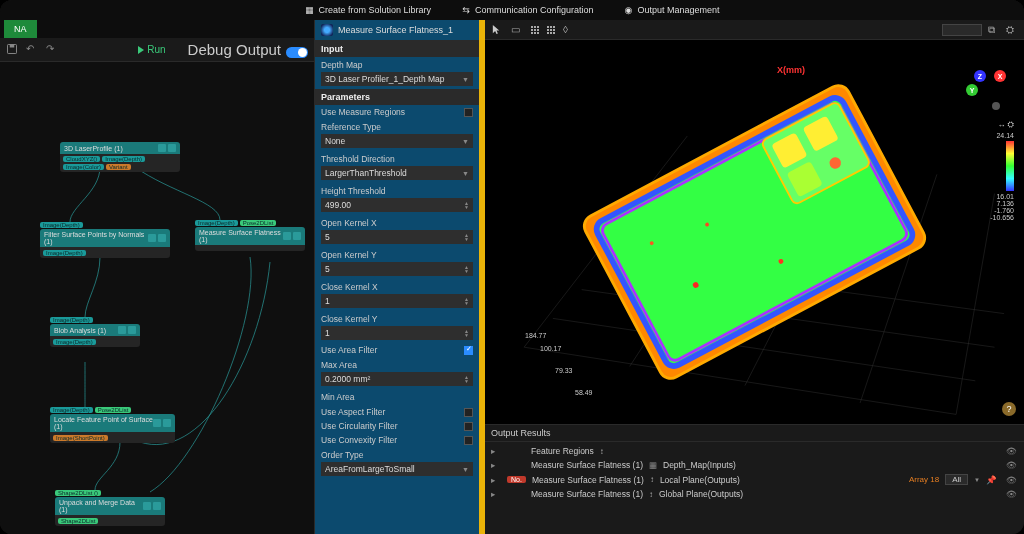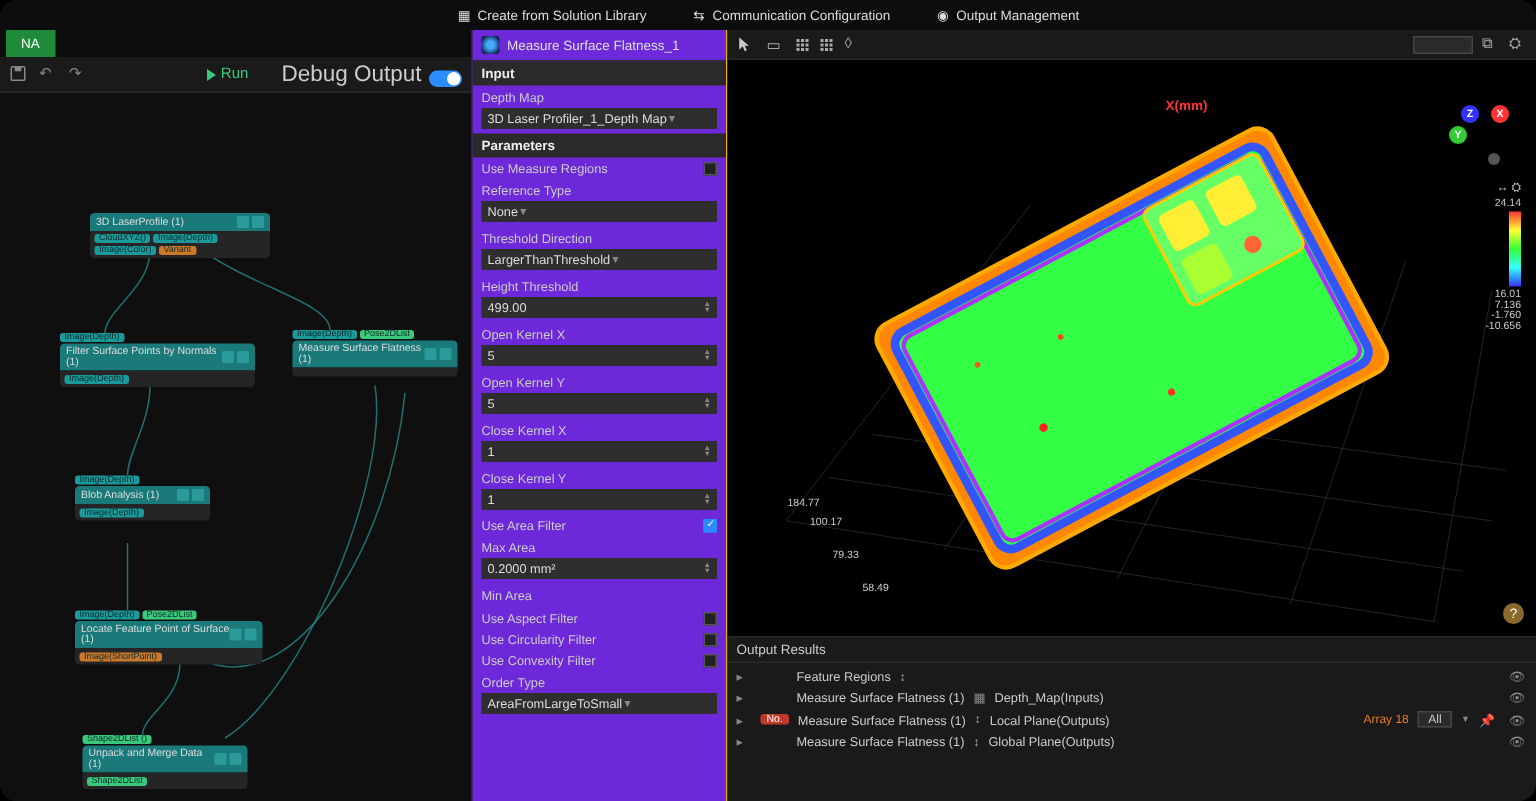--- a/index.html
+++ b/index.html
@@ -36,32 +36,32 @@
 .chip-row { display: flex; gap: 2px; flex-wrap: wrap; }
 .chip { background: #1a9a9a; color: #0a2a2a; padding: 0 3px; border-radius: 2px; font-size: 6px; white-space: nowrap; }
 .chip.orange { background: #cc7a2a; }
 .chip.green { background: #3ac97a; }
 .node-icons { display: flex; gap: 2px; }
 .mini-icon { width: 8px; height: 8px; background: #2a9a9a; border-radius: 1px; }
 svg.edges { position: absolute; inset: 0; width: 100%; height: 100%; pointer-events: none; }
 svg.edges path { stroke: #2a9a9a; stroke-width: 1; fill: none; opacity: 0.7; }
 
 
-.mid-panel { width: 170px; background: #6d28d9; border-right: 1px solid #eab308; display: flex; flex-direction: column; overflow-y: auto; }
+.mid-panel { width: 170px; background: #0c4a6e; border-right: 6px solid #eab308; display: flex; flex-direction: column; overflow-y: auto; }
 .mid-panel::-webkit-scrollbar { width: 6px; }
 .mid-panel::-webkit-scrollbar-thumb { background: #444; }
 .mid-title { display: flex; align-items: center; gap: 5px; padding: 4px 6px; font-size: 9px; color: #ddd; border-bottom: 1px solid #2a2a2a; }
 .mid-title .cube { width: 12px; height: 12px; background: radial-gradient(circle, #4af 30%, #125 80%); border-radius: 2px; }
 .section-head { background: #2a2a2a; padding: 3px 6px; font-size: 9px; font-weight: 600; color: #eee; }
 .prop { padding: 3px 6px; font-size: 8.5px; color: #ccc; display: flex; flex-direction: column; gap: 2px; }
 .prop-row { display: flex; align-items: center; justify-content: space-between; padding: 2px 6px; font-size: 8.5px; }
 .prop-row .cb { width: 9px; height: 9px; border: 1px solid #555; background: #222; }
 .prop-row .cb.checked { background: #2a8cff; border-color: #2a8cff; position: relative; }
 .prop-row .cb.checked::after { content: "✓"; color: #fff; font-size: 7px; position: absolute; left: 1px; top: -2px; }
-.input-box { background: #2e2e2e; border: none; padding: 2px 4px; font-size: 8.5px; color: #ddd; width: 100%; display: flex; align-items: center; justify-content: flex-start; }
+.input-box { background: #2e2e2e; border: none; padding: 2px 4px; font-size: 8.5px; color: #ddd; width: 100%; display: flex; align-items: center; justify-content: space-between; }
 .input-box .caret { font-size: 7px; color: #888; }
 .num-box { background: #2e2e2e; padding: 2px 4px; font-size: 8.5px; color: #ddd; display: flex; align-items: center; justify-content: space-between; }
 .num-box .spin { display: flex; flex-direction: column; font-size: 5px; line-height: 4px; color: #888; }
 
 
 .right-panel { flex: 1; display: flex; flex-direction: column; background: #0d0d0d; }
 .view-toolbar { height: 20px; background: #1a1a1a; display: flex; align-items: center; padding: 0 6px; gap: 8px; border-bottom: 1px solid #2a2a2a; }
 .vt-icon { width: 12px; height: 12px; color: #aaa; cursor: pointer; display: inline-flex; align-items: center; }
 .vt-group { display: flex; gap: 4px; align-items: center; }
 .dots-grid { display: grid; grid-template-columns: repeat(3,2px); gap: 1px; }

